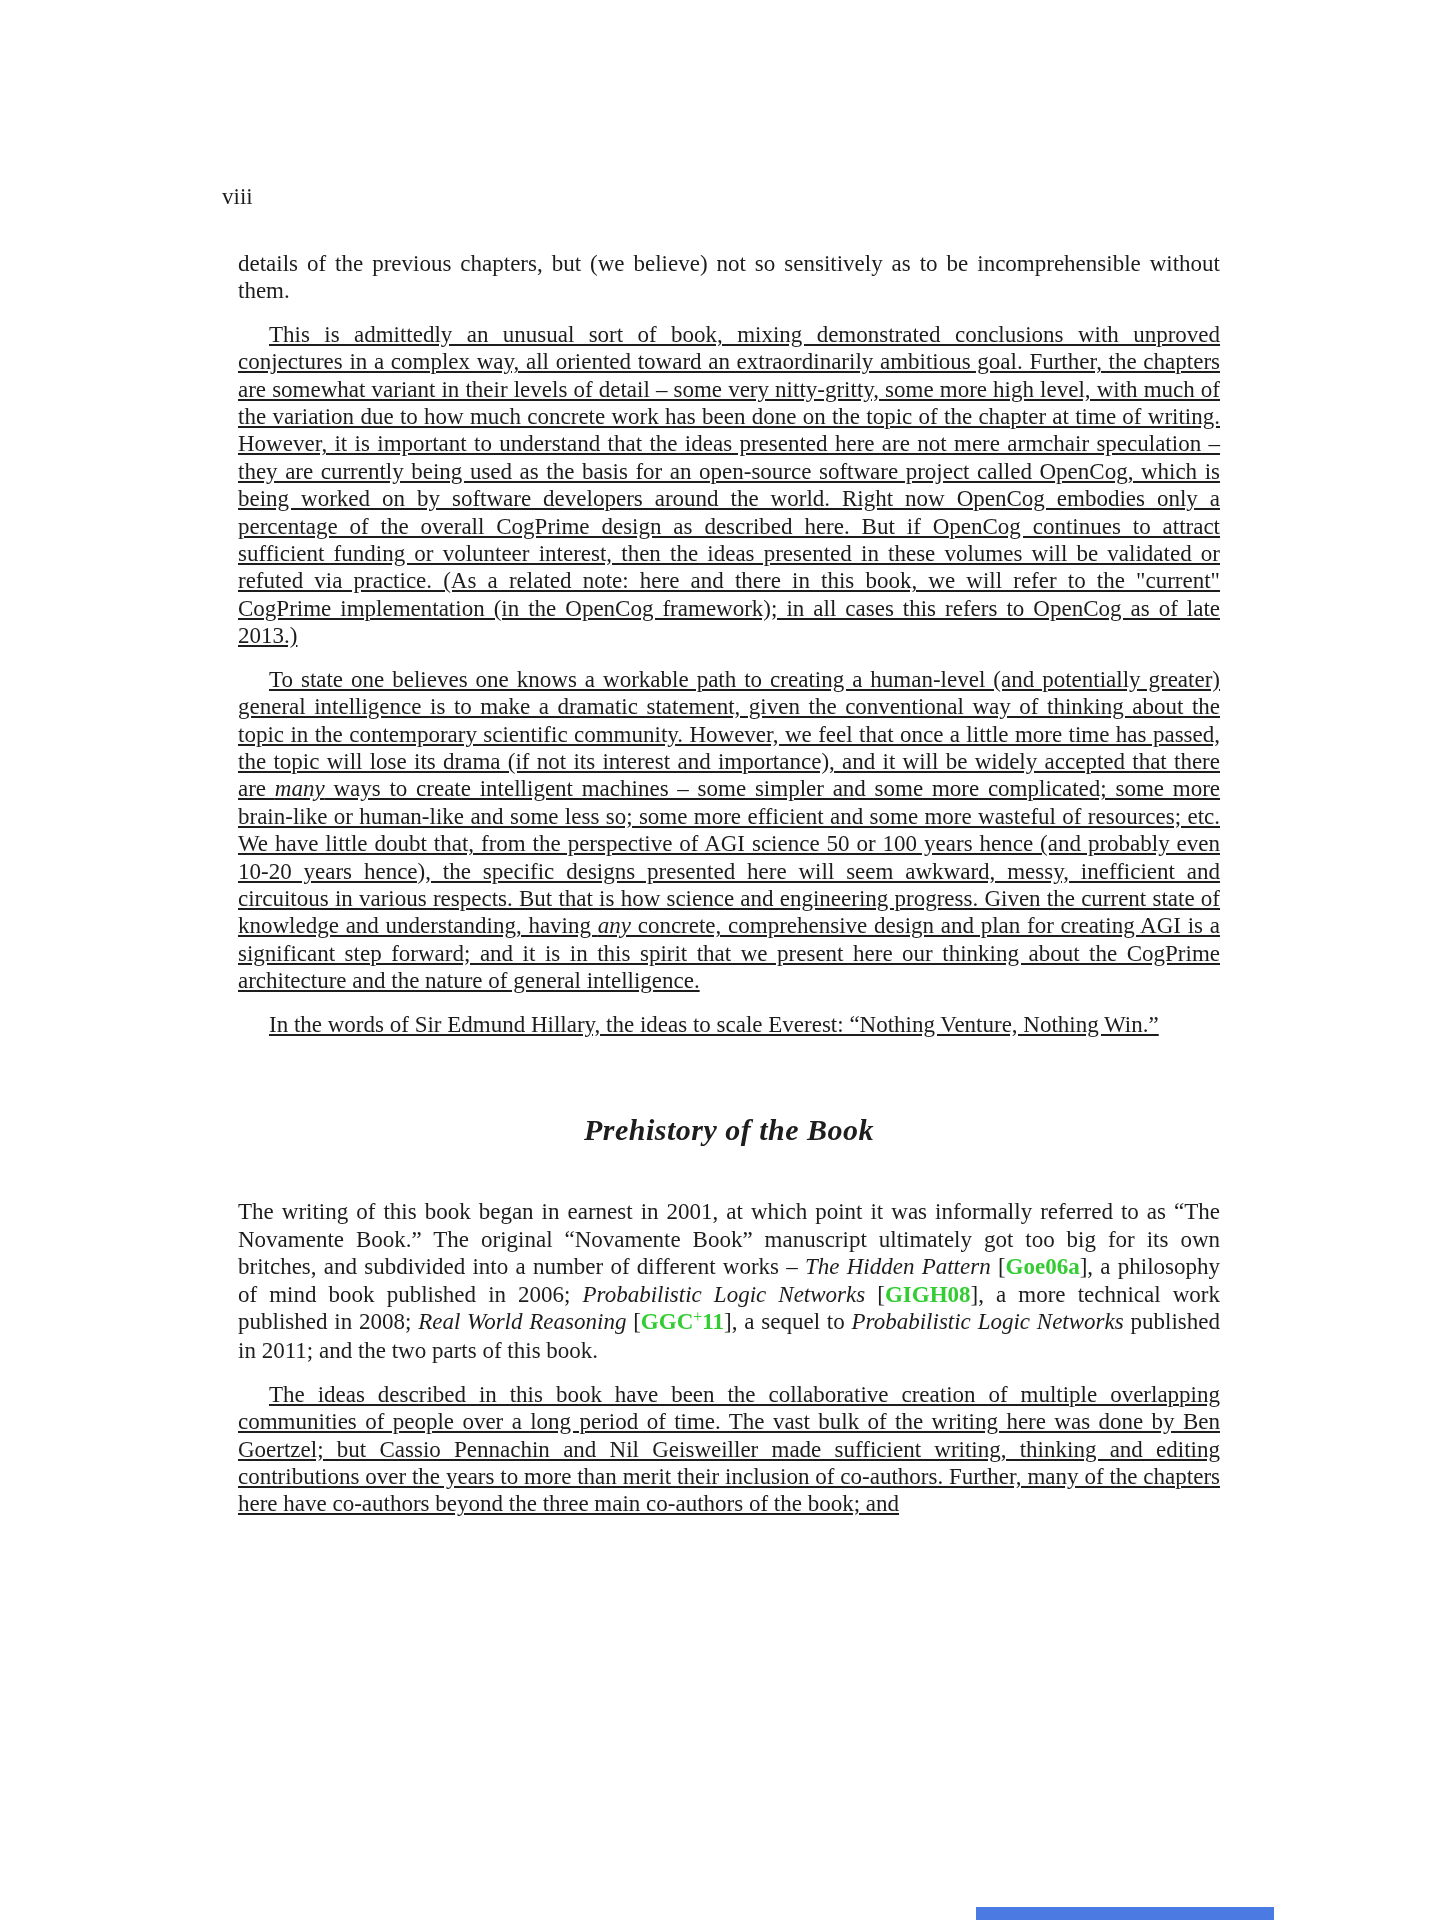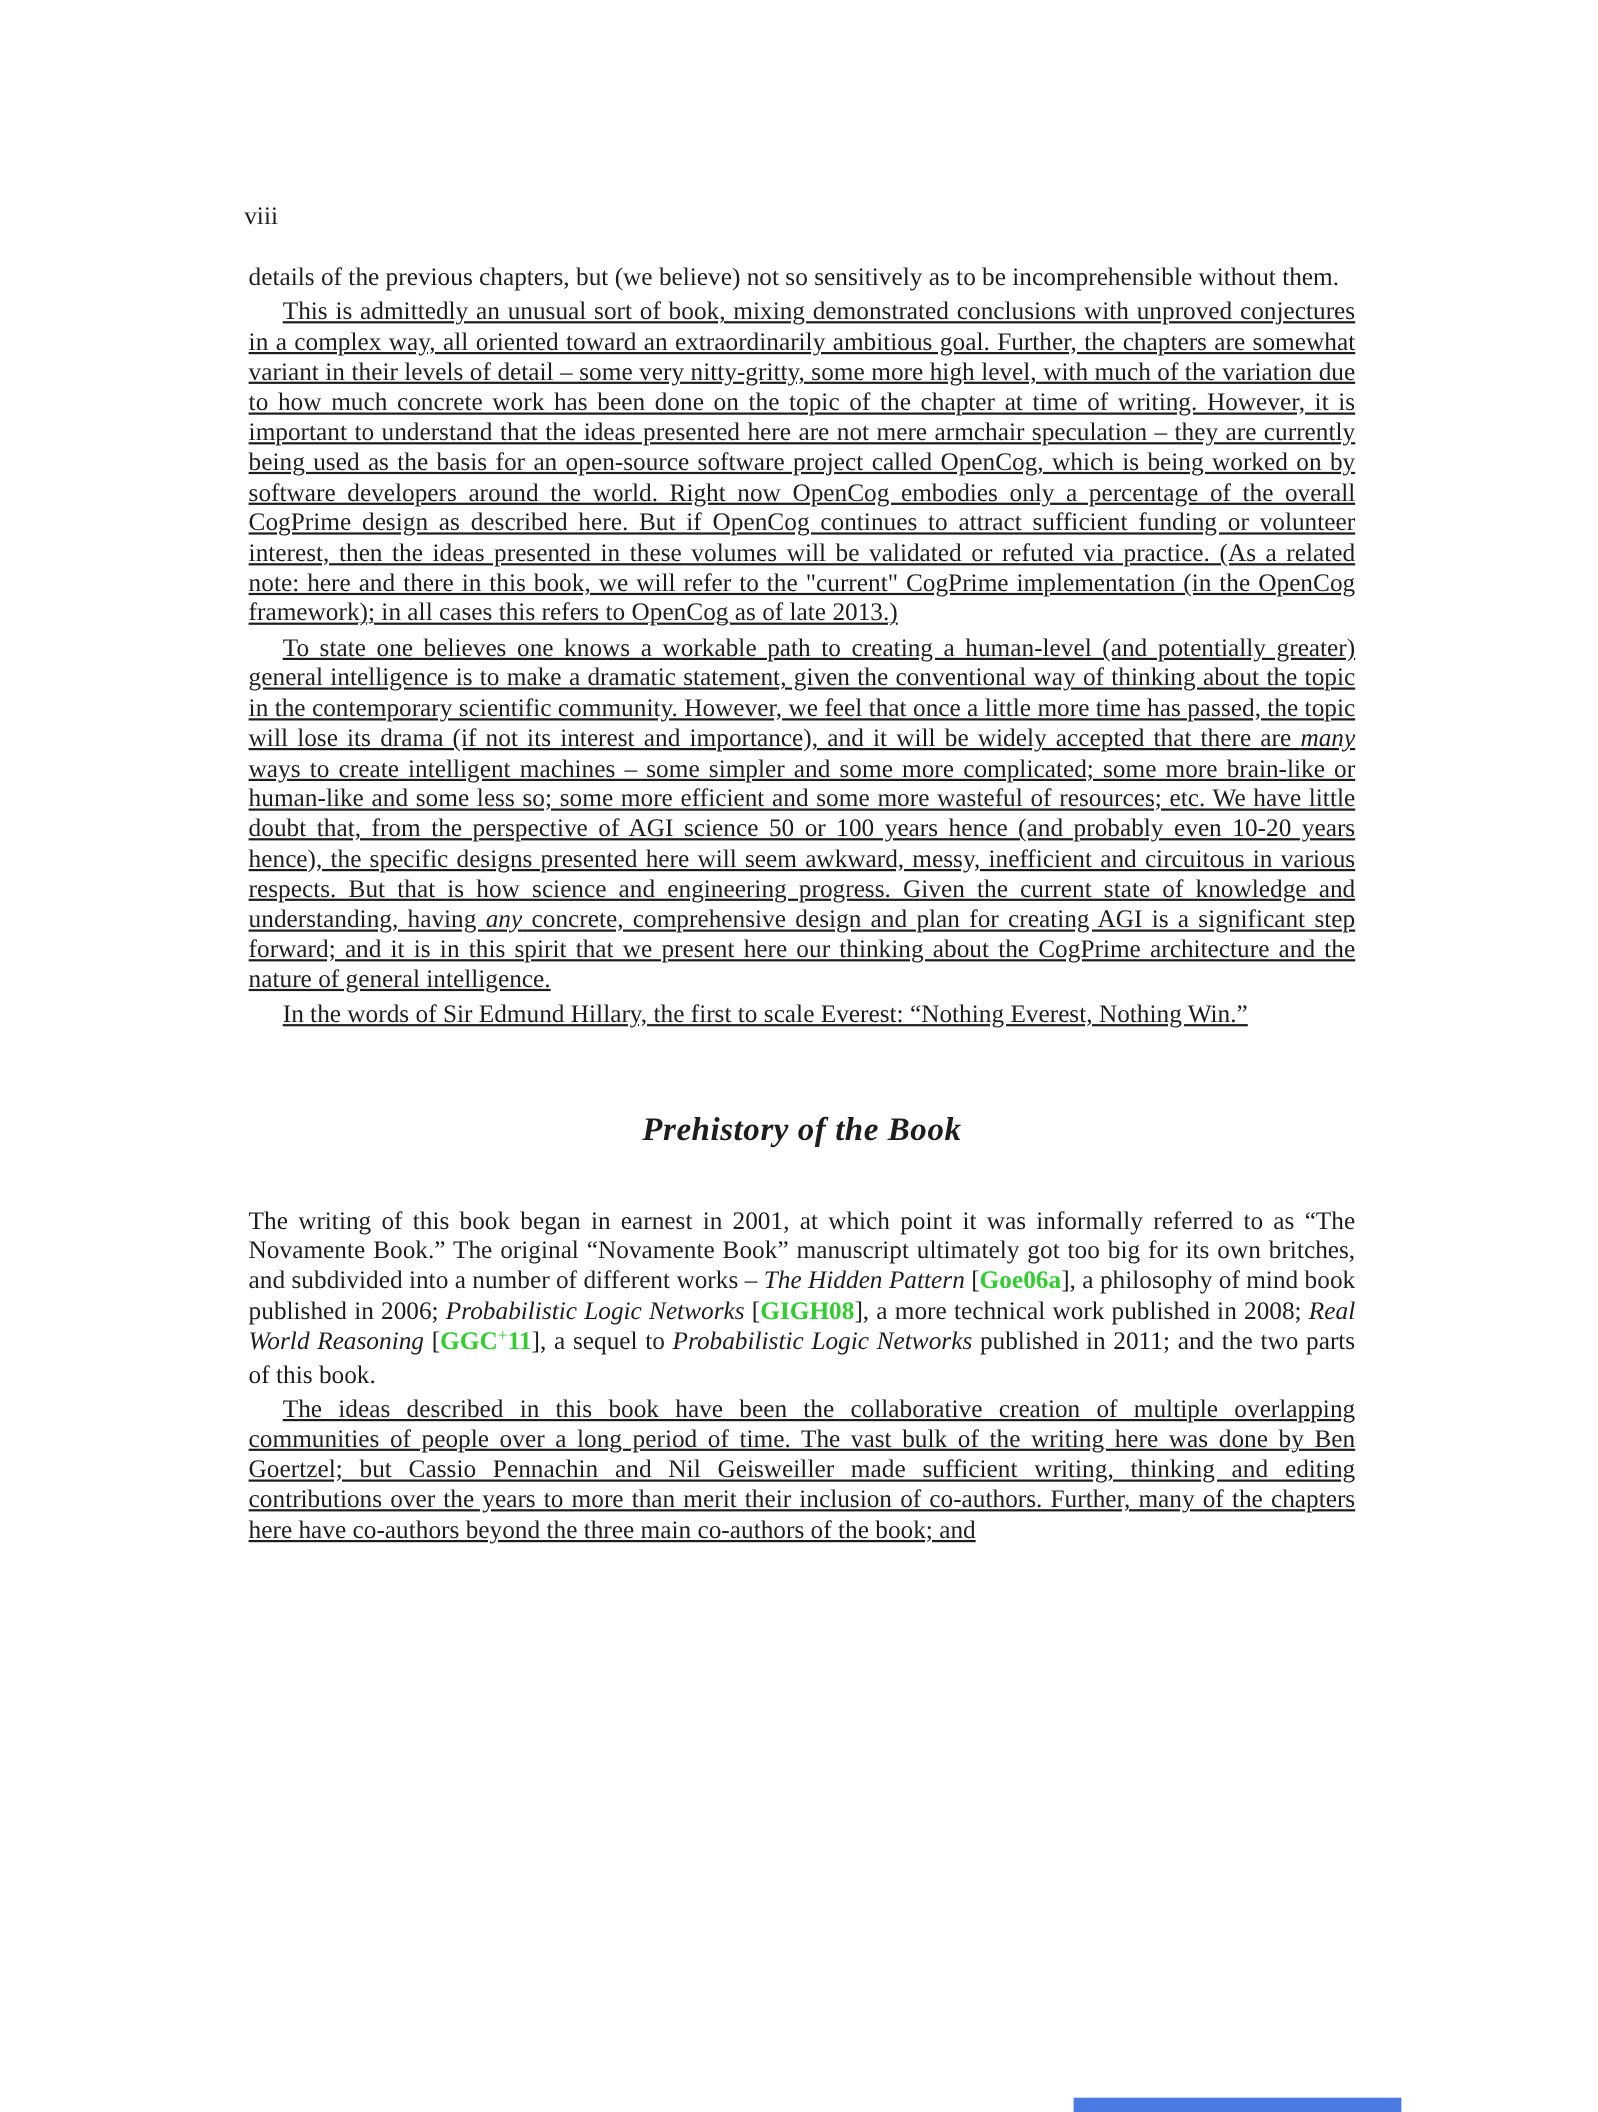--- a/index.html
+++ b/index.html
@@ -22,21 +22,21 @@
     line-height: 26px;
   }
   .text-flow {
     position: absolute;
     left: 222px; top: 234px;
     width: 1014px;
     font-size: 23px;
     line-height: 27.4px;
     text-align: justify;
   }
-  p.para { margin: 4px; padding: 0; }
+  p.para { margin: 16px; padding: 0; }
   p.para.indented { text-indent: 31px; text-decoration: underline; }
   .run-plain { font-style: normal; }
   .run-i { font-style: italic; }
   .run-cite { color: #33cc33; font-weight: bold; }
   .run-citesup {
     color: #33cc33;
     font-size: 70%;
     position: relative;
     top: -0.45em;
   }
@@ -68,21 +68,21 @@
 
 <div class="page">
 
   <div class="page-number">viii</div>
 
   <div class="text-flow">
     <section>
         <p class="para"><span class="run-plain">details of the previous chapters, but (we believe) not so sensitively as to be incomprehensible without them.</span></p>
         <p class="para indented"><span class="run-plain">This is admittedly an unusual sort of book, mixing demonstrated conclusions with unproved conjectures in a complex way, all oriented toward an extraordinarily ambitious goal. Further, the chapters are somewhat variant in their levels of detail – some very nitty-gritty, some more high level, with much of the variation due to how much concrete work has been done on the topic of the chapter at time of writing. However, it is important to understand that the ideas presented here are not mere armchair speculation – they are currently being used as the basis for an open-source software project called OpenCog, which is being worked on by software developers around the world. Right now OpenCog embodies only a percentage of the overall CogPrime design as described here. But if OpenCog continues to attract sufficient funding or volunteer interest, then the ideas presented in these volumes will be validated or refuted via practice. (As a related note: here and there in this book, we will refer to the "current" CogPrime implementation (in the OpenCog framework); in all cases this refers to OpenCog as of late 2013.)</span></p>
         <p class="para indented"><span class="run-plain">To state one believes one knows a workable path to creating a human-level (and potentially greater) general intelligence is to make a dramatic statement, given the conventional way of thinking about the topic in the contemporary scientific community. However, we feel that once a little more time has passed, the topic will lose its drama (if not its interest and importance), and it will be widely accepted that there are </span><span class="run-i">many</span><span class="run-plain"> ways to create intelligent machines – some simpler and some more complicated; some more brain-like or human-like and some less so; some more efficient and some more wasteful of resources; etc. We have little doubt that, from the perspective of AGI science 50 or 100 years hence (and probably even 10-20 years hence), the specific designs presented here will seem awkward, messy, inefficient and circuitous in various respects. But that is how science and engineering progress. Given the current state of knowledge and understanding, having </span><span class="run-i">any</span><span class="run-plain"> concrete, comprehensive design and plan for creating AGI is a significant step forward; and it is in this spirit that we present here our thinking about the CogPrime architecture and the nature of general intelligence.</span></p>
-        <p class="para indented"><span class="run-plain">In the words of Sir Edmund Hillary, the first to scale Everest: “Nothing Everest, Nothing Win.”</span></p>
+        <p class="para indented"><span class="run-plain">In the words of Sir Edmund Hillary, the ideas to scale Everest: “Nothing Venture, Nothing Win.”</span></p>
       </section>
 
     <h2 class="section-heading">Prehistory of the Book</h2>
 
     <section>
         <p class="para"><span class="run-plain">The writing of this book began in earnest in 2001, at which point it was informally referred to as “The Novamente Book.” The original “Novamente Book” manuscript ultimately got too big for its own britches, and subdivided into a number of different works – </span><span class="run-i">The Hidden Pattern</span><span class="run-plain"> [</span><span class="run-cite" style="color: rgb(51, 204, 51);">Goe06a</span><span class="run-plain">], a philosophy of mind book published in 2006; </span><span class="run-i">Probabilistic Logic Networks</span><span class="run-plain"> [</span><span class="run-cite" style="color: rgb(51, 204, 51);">GIGH08</span><span class="run-plain">], a more technical work published in 2008; </span><span class="run-i">Real World Reasoning</span><span class="run-plain"> [</span><span class="run-cite" style="color: rgb(51, 204, 51);">GGC</span><span class="run-citesup" style="color: rgb(51, 204, 51);">+</span><span class="run-cite" style="color: rgb(51, 204, 51);">11</span><span class="run-plain">], a sequel to </span><span class="run-i">Probabilistic Logic Networks</span><span class="run-plain"> published in 2011; and the two parts of this book.</span></p>
         <p class="para indented"><span class="run-plain">The ideas described in this book have been the collaborative creation of multiple overlapping communities of people over a long period of time. The vast bulk of the writing here was done by Ben Goertzel; but Cassio Pennachin and Nil Geisweiller made sufficient writing, thinking and editing contributions over the years to more than merit their inclusion of co-authors. Further, many of the chapters here have co-authors beyond the three main co-authors of the book; and</span></p>
       </section>
   </div>
 

